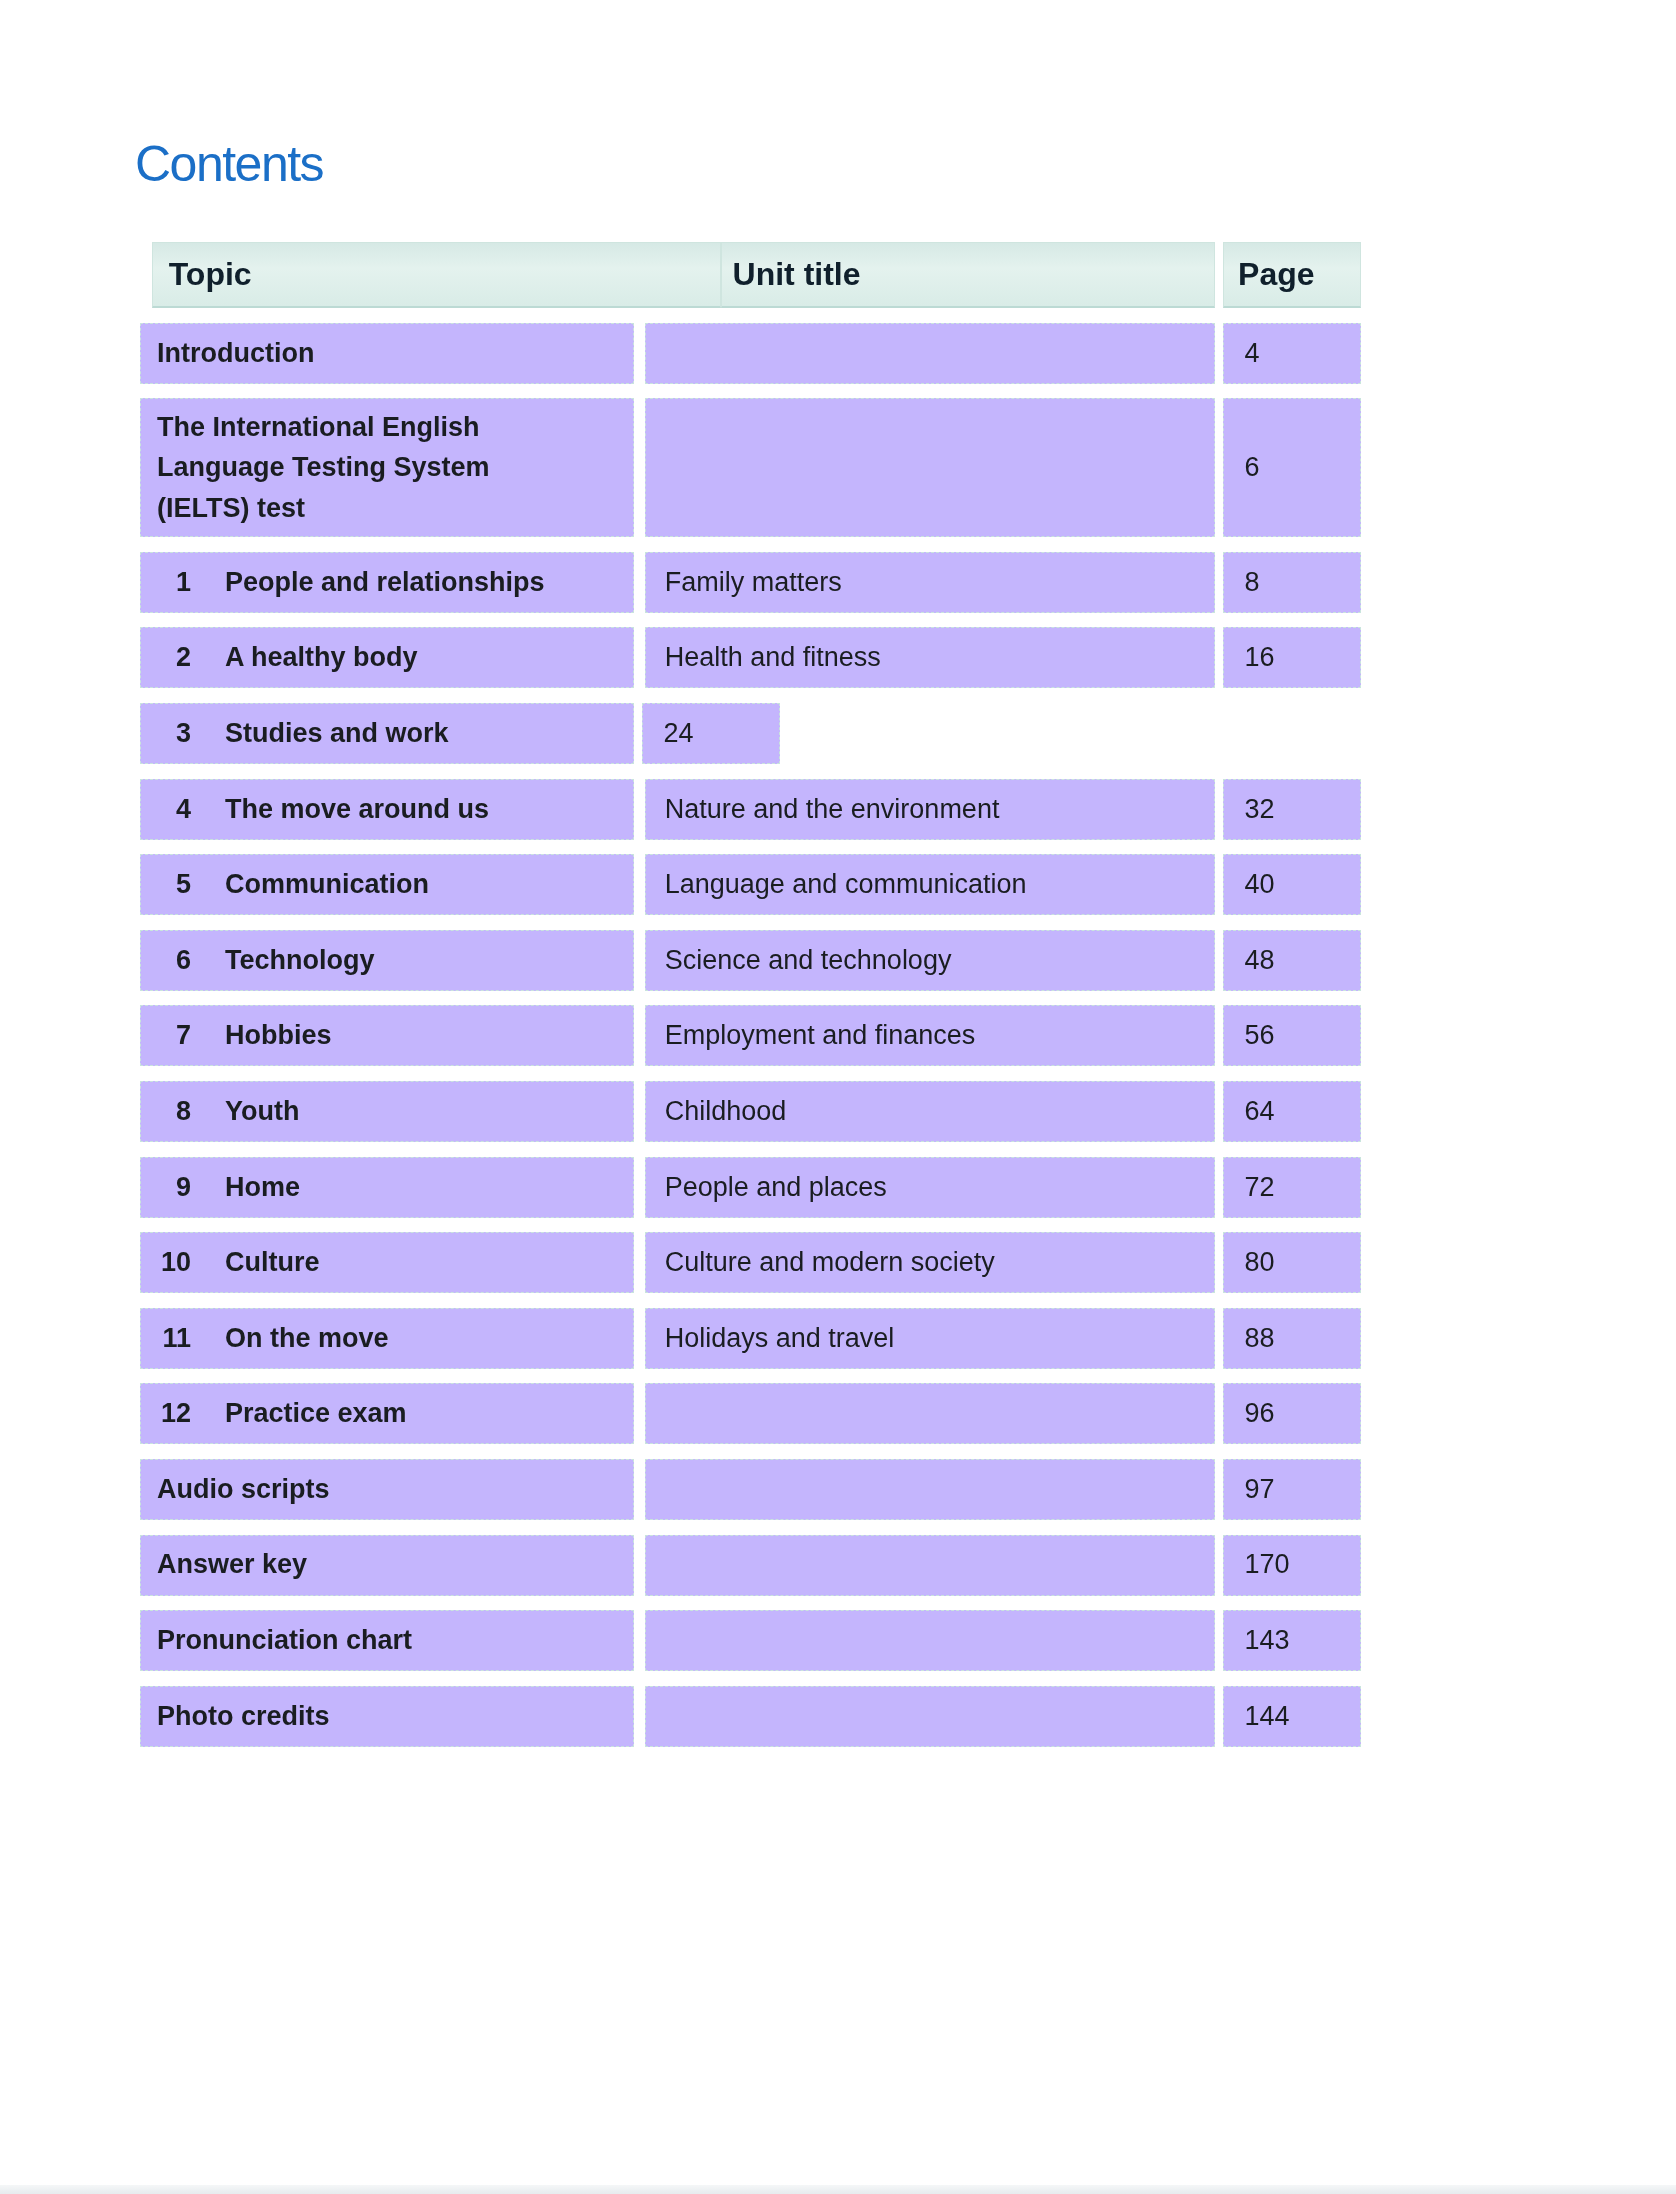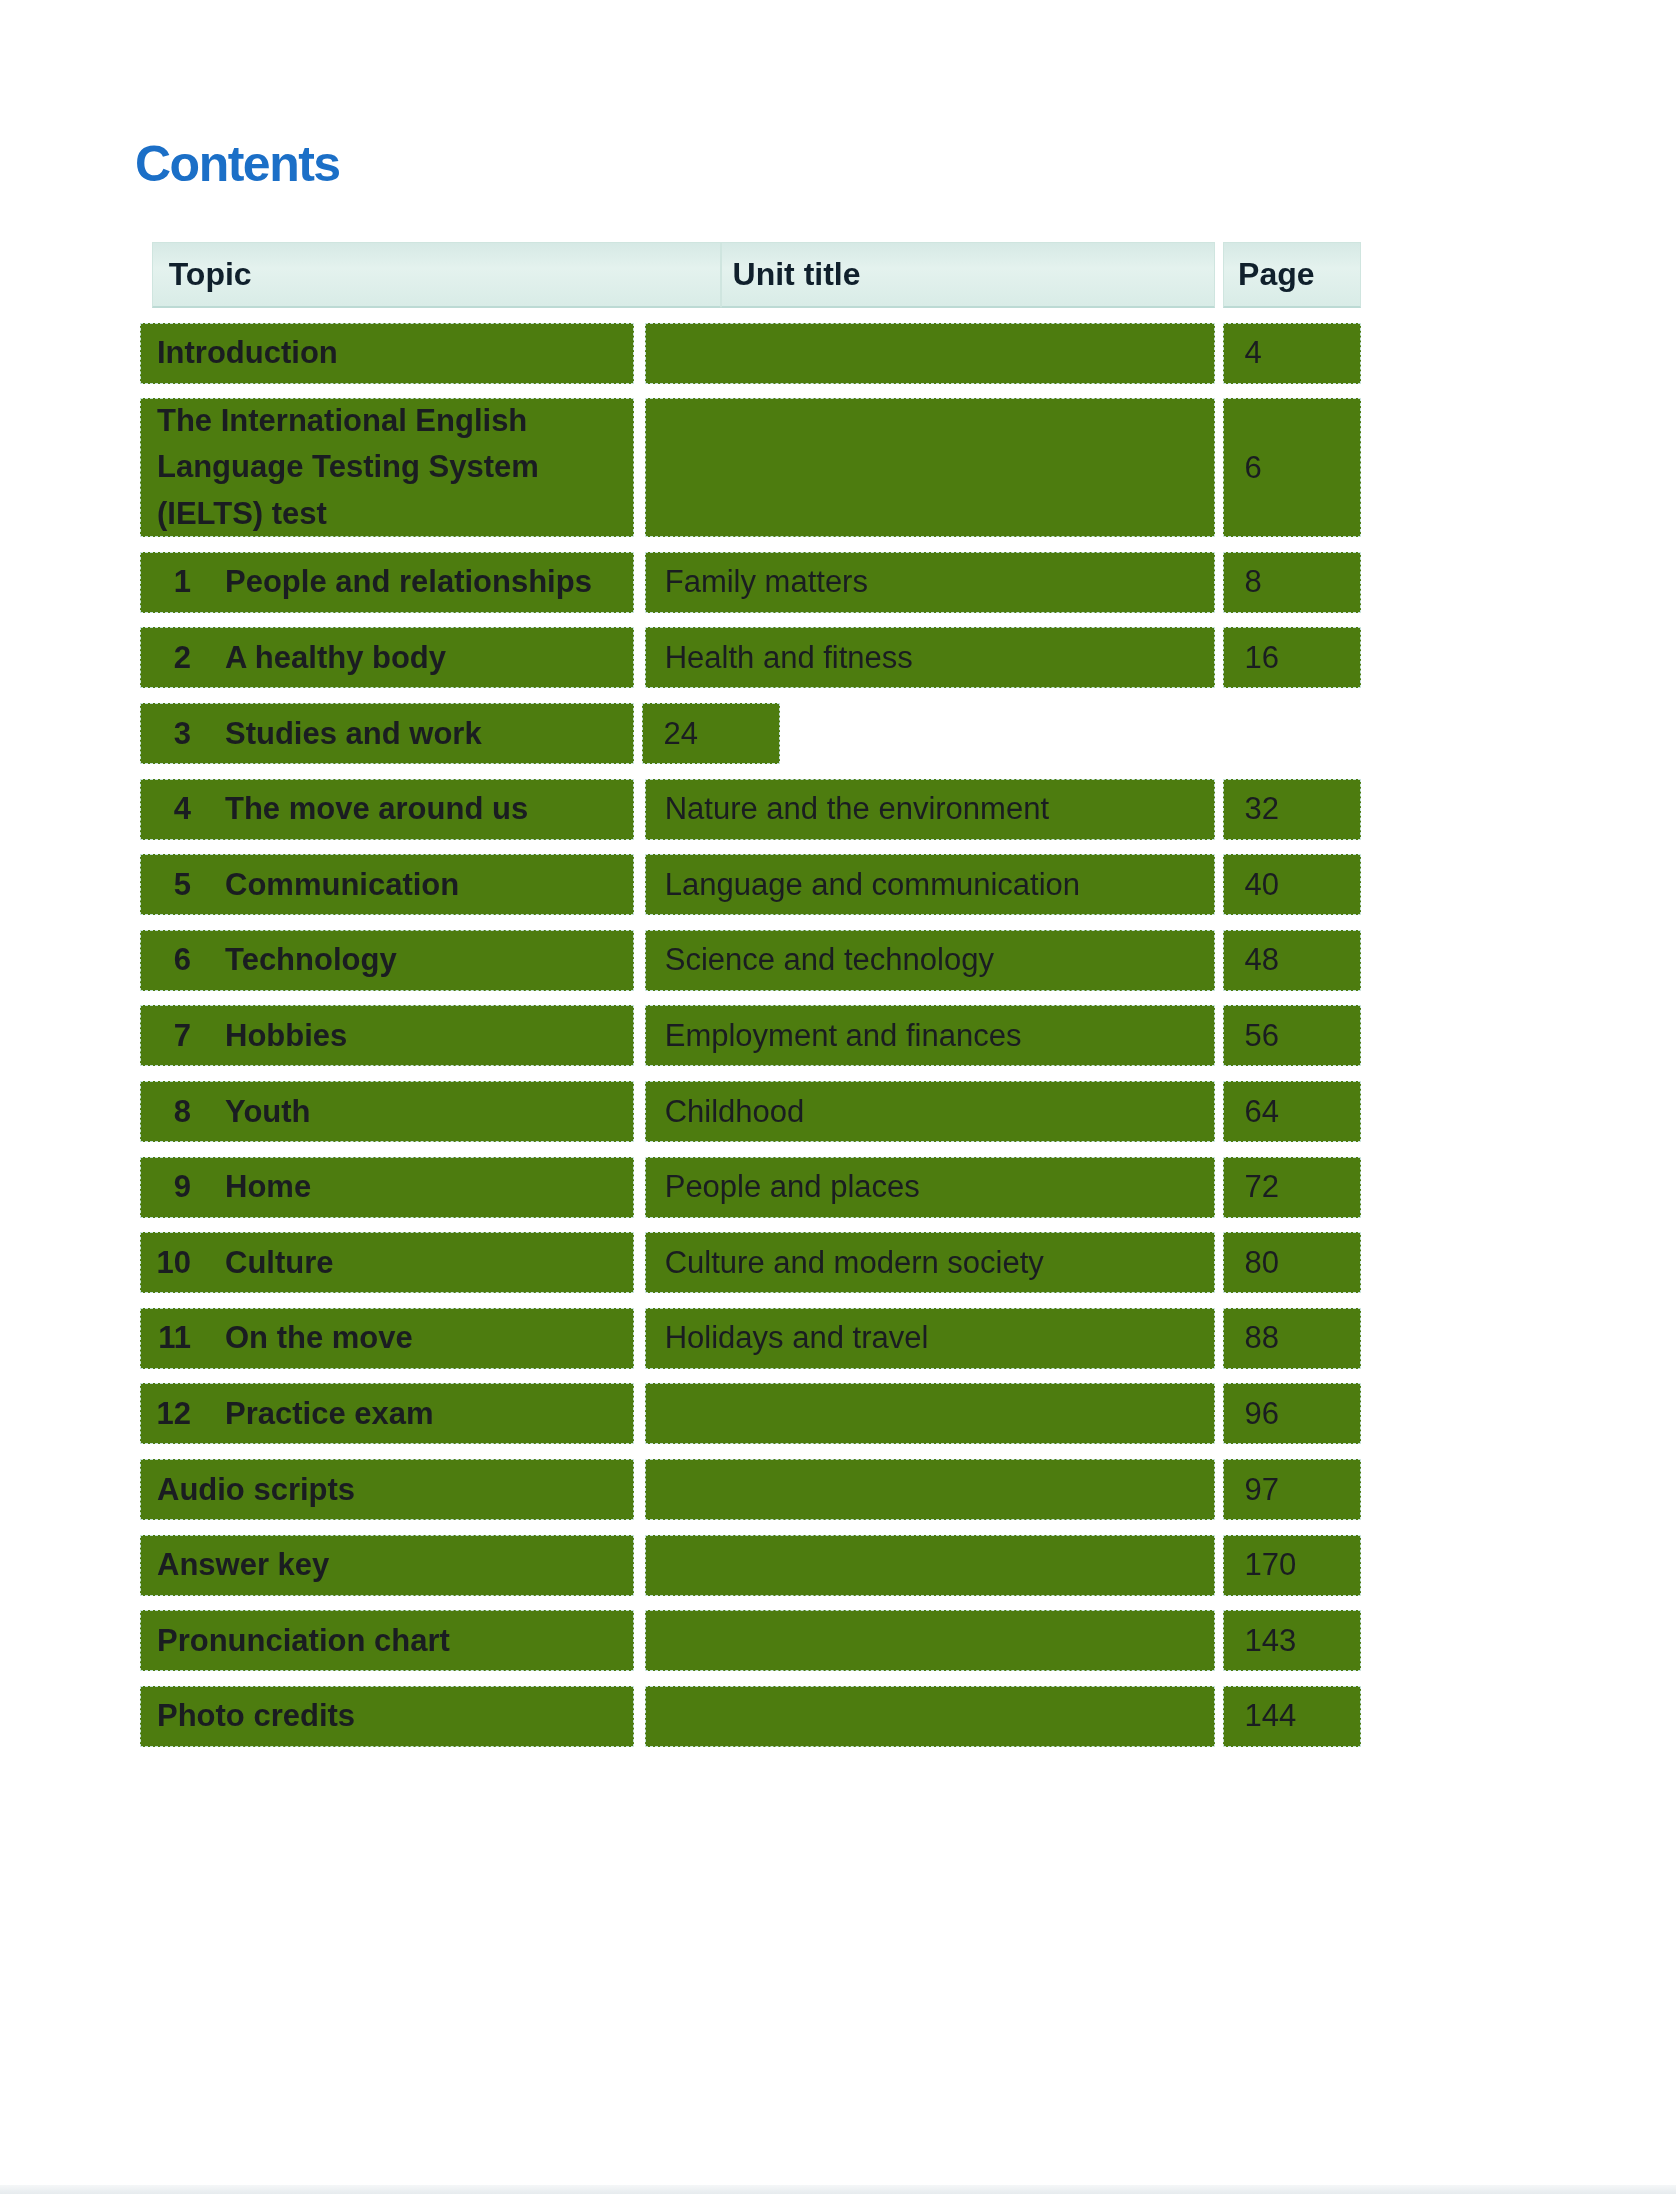--- a/index.html
+++ b/index.html
@@ -8,38 +8,38 @@
     width:1676px;height:2194px;
     background:#ffffff;
     font-family:"Liberation Sans",sans-serif;
     color:#1a1d21;
     overflow:hidden;
   }
   .page-title{
     margin:139px 0 14px 135px;
     font-size:50px;
     line-height:1;
-    font-weight:700;
+    font-weight:400;
     letter-spacing:-1.5px;
     color:#1b6fc7;
   }
   .toc{
     margin:53px 0 0 140px;
     width:1221px;
   }
   .row{display:flex;height:61px;margin-top:14.6px;}
   .row.header{height:66px;margin-top:0;}
   .row.tall{height:139px;}
   .cell{
     box-sizing:border-box;
-    background:#4d7c0f;
+    background:#c4b5fd;
     border:1.5px dashed #c9e4dd;
     display:flex;
     align-items:center;
-    font-size:31px;
+    font-size:27px;
     line-height:1.15;
   }
   .c1{width:494px;padding-left:16px;}
   .c1.numbered{padding-left:13px;}
   .c2{width:570px;margin-left:11.7px;padding-left:18.3px;}
   .c3{width:138px;margin-left:8px;padding-left:20.5px;}
   .num{
     flex-shrink:0;
     width:37px;
     text-align:right;

